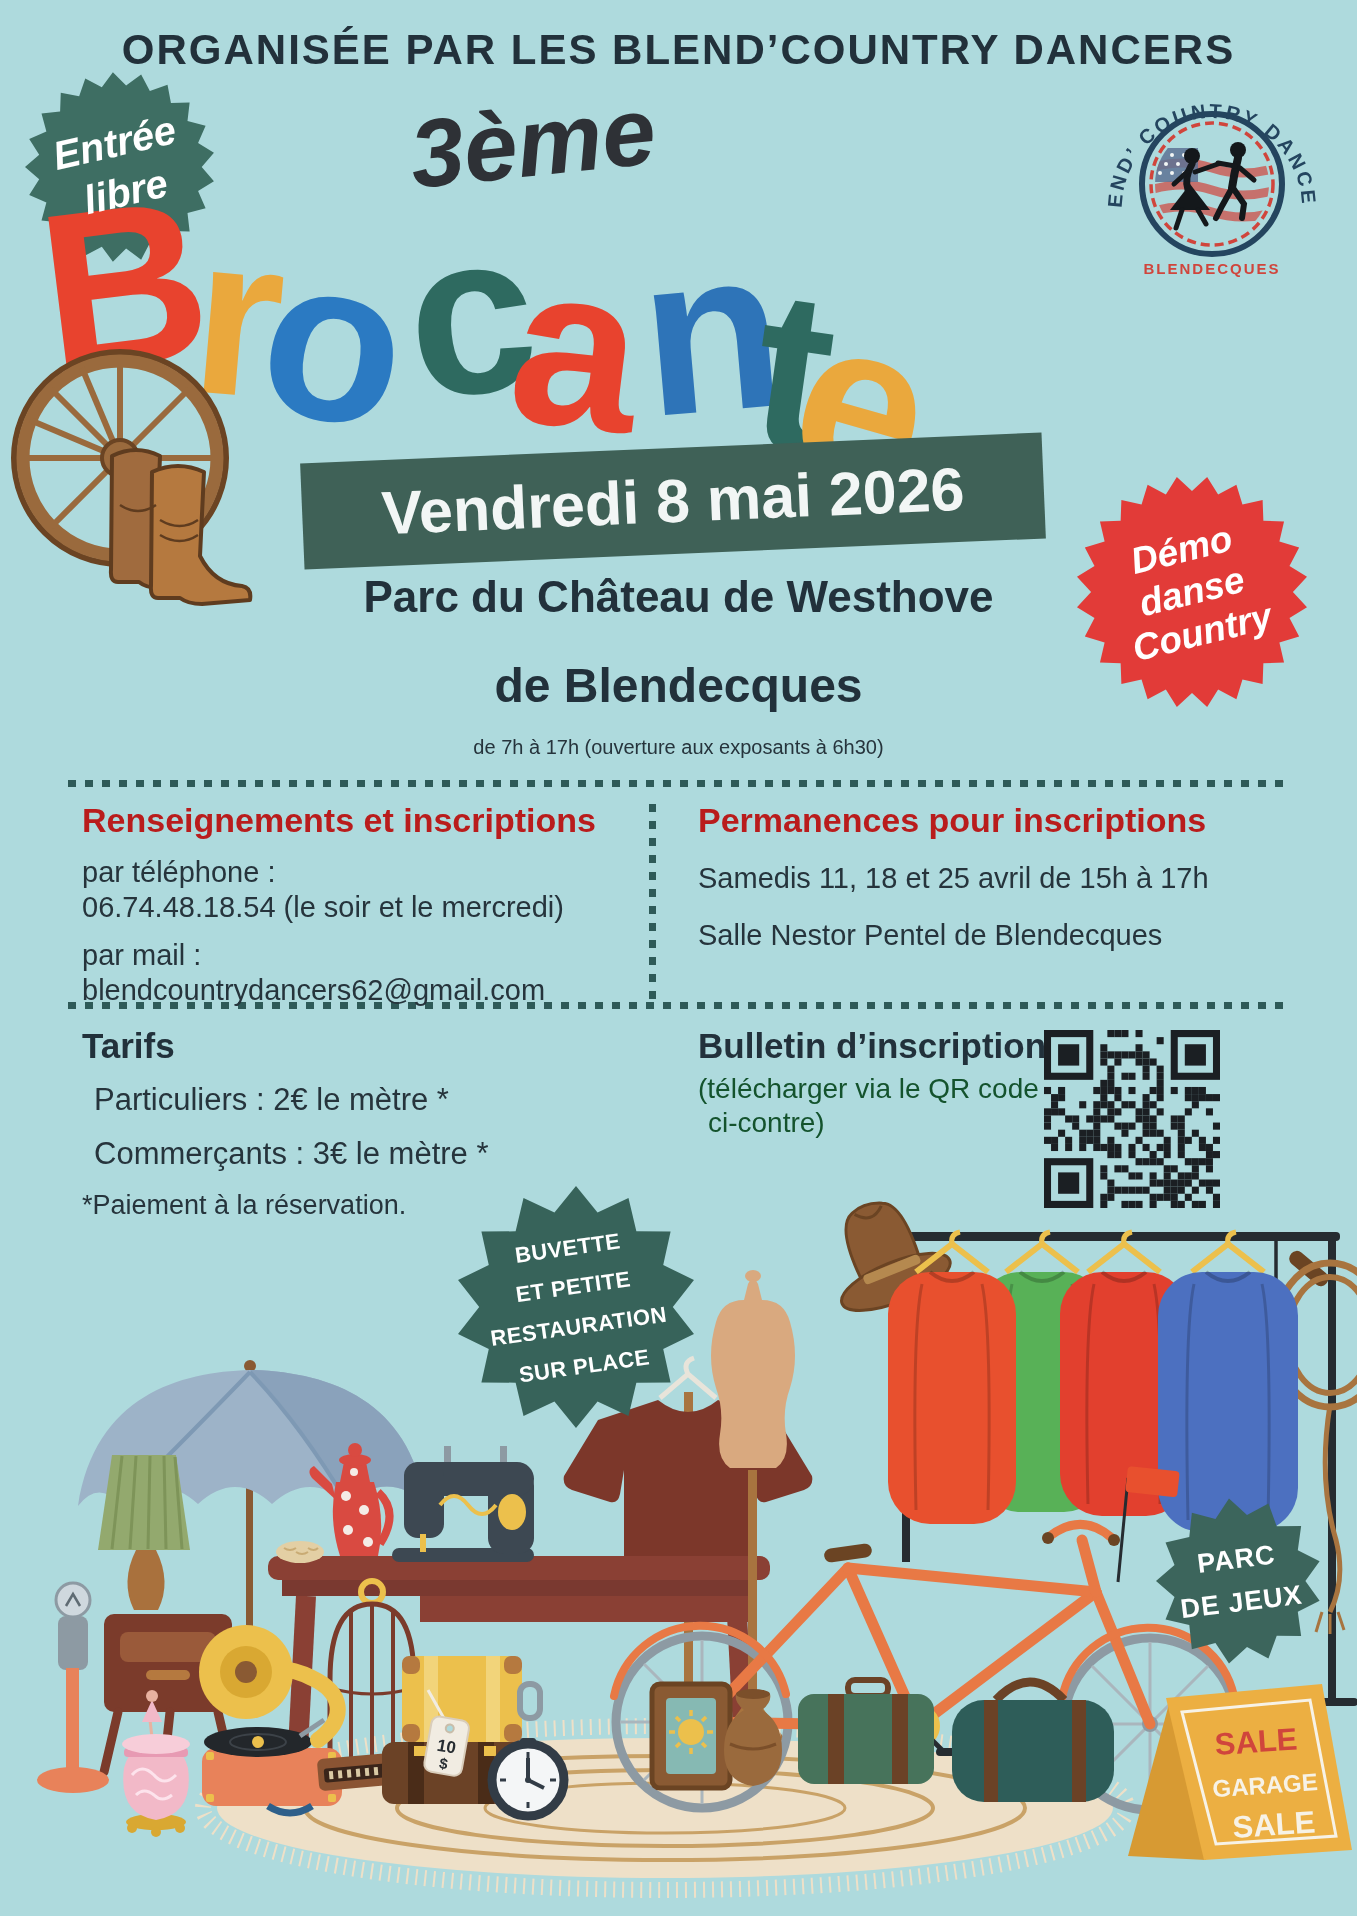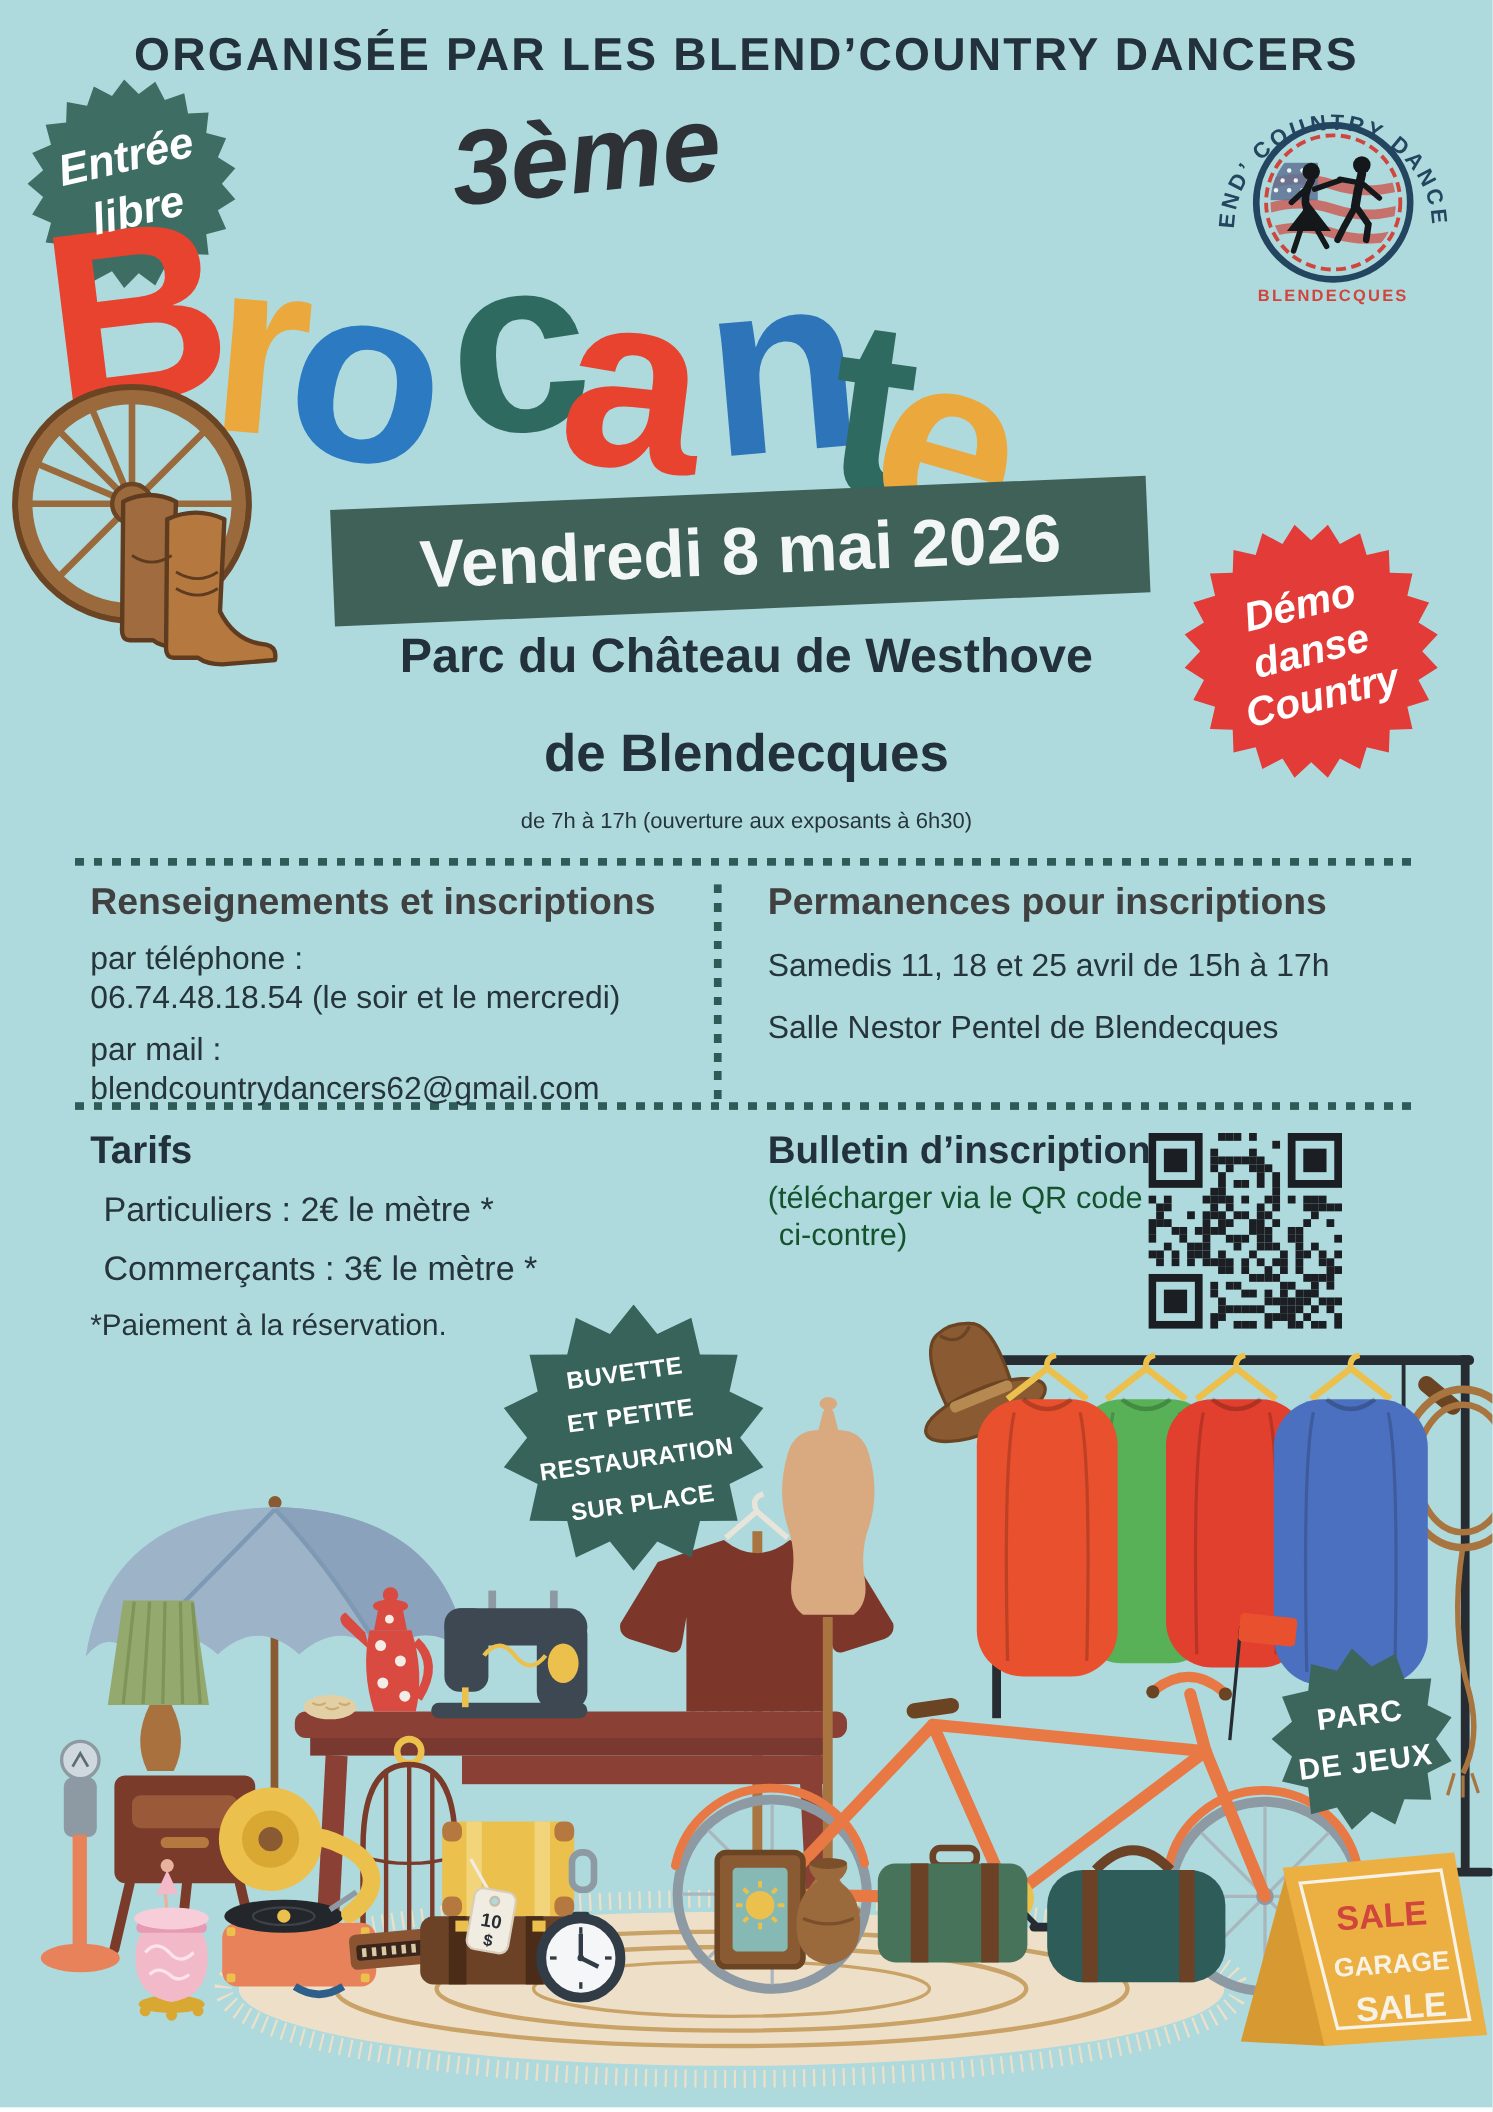--- a/index.html
+++ b/index.html
@@ -48,21 +48,21 @@
 
   
   .dotline{height:7px;background:repeating-linear-gradient(90deg,#2e5a58 0 8px,transparent 8px 17px);}
   .dot1{left:68px;top:780px;width:1222px;}
   .dot2{left:68px;top:1002px;width:1222px;}
   .vdots{left:649px;top:804px;width:7px;height:200px;
          background:repeating-linear-gradient(180deg,#2e5a58 0 8px,transparent 8px 17px);}
 
   
   .col{line-height:1.2;}
-  .col h3{margin:0 0 14px 0;font-size:34px;font-weight:800;color:#404040;}
+  .col h3{margin:0 0 14px 0;font-size:34px;font-weight:800;color:#b91c1c;}
   .col p{margin:0;font-size:29px;font-weight:400;color:#26343c;}
   .col .gap{margin-top:14px;}
   .col-left{left:82px;top:800px;width:560px;}
   .col-right{left:698px;top:800px;width:600px;}
   .col-right .dates{margin-top:20px;margin-bottom:22px;}
 
   
   .tarifs{left:82px;top:1026px;width:520px;}
   .tarifs h3{margin:0 0 16px 0;font-size:35px;font-weight:800;}
   .tarifs p{margin:0 0 18px 12px;font-size:31px;font-weight:400;color:#26343c;}

